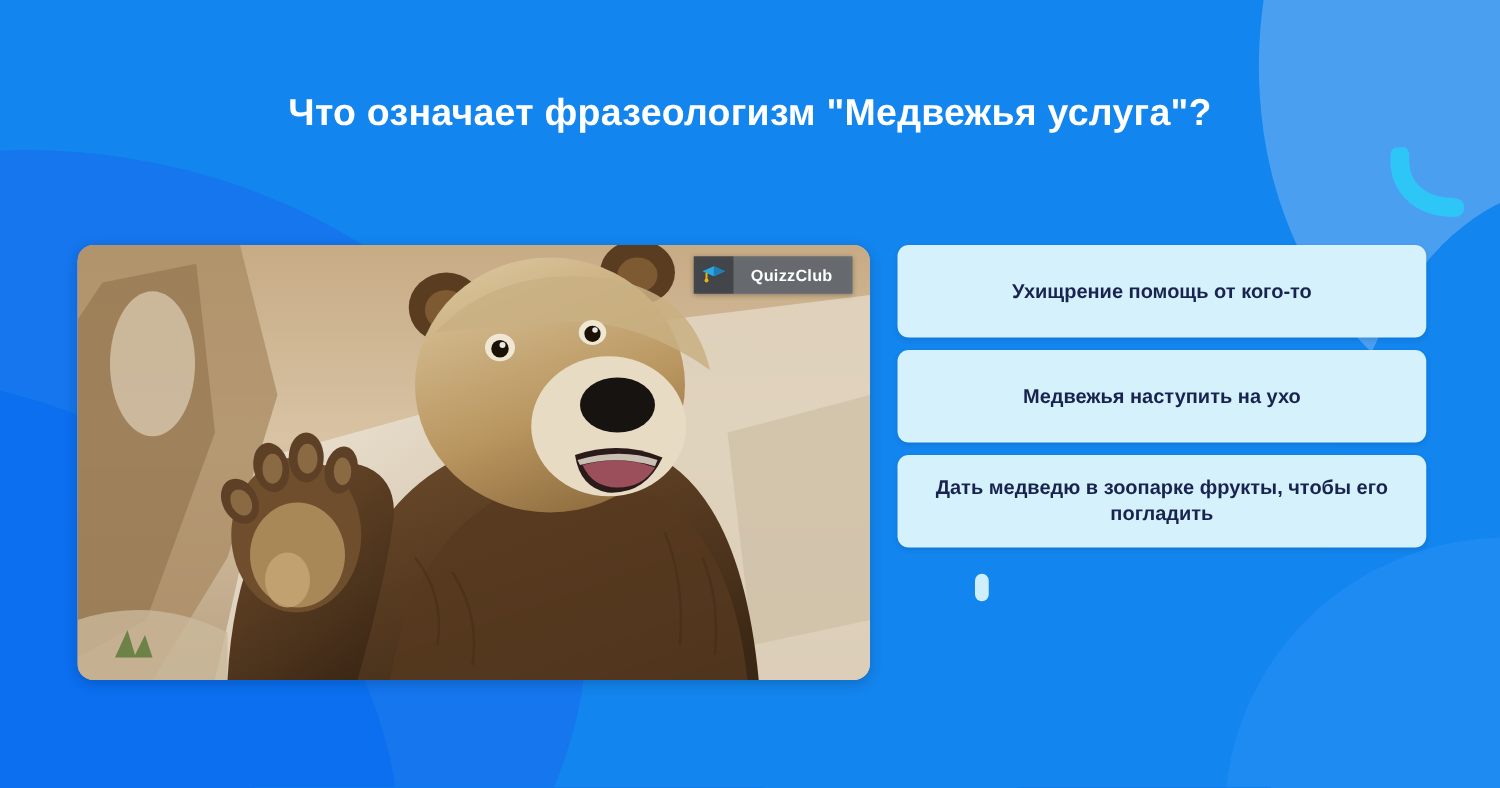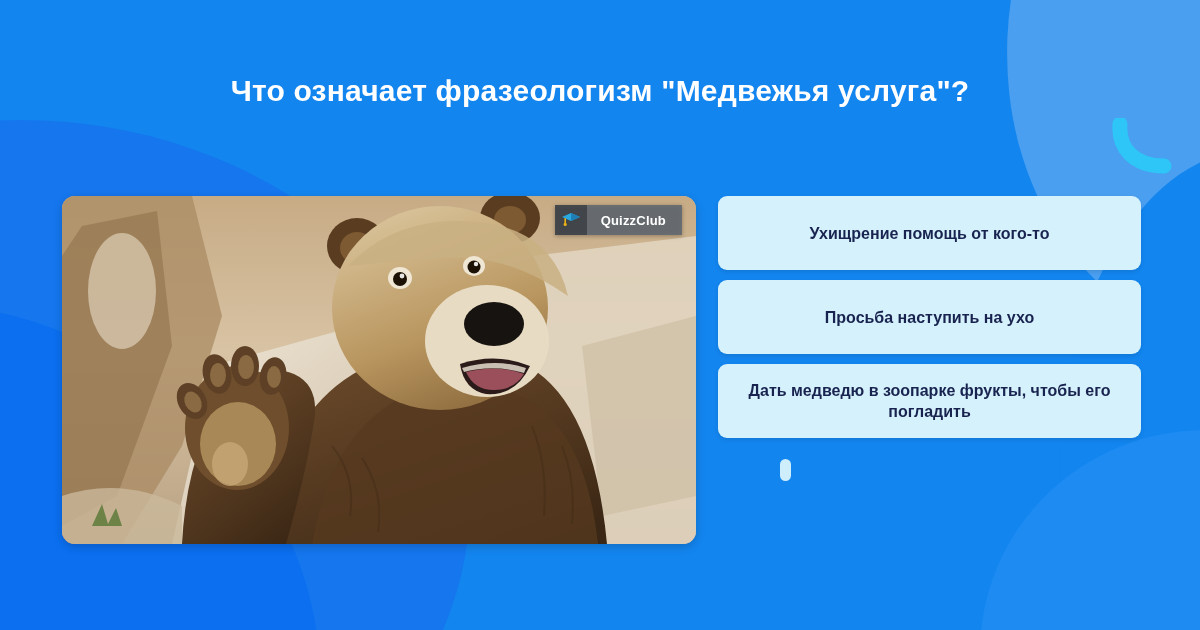--- a/index.html
+++ b/index.html
@@ -276,21 +276,21 @@
       </div>
       <div class="wm-label">QuizzClub</div>
     </div>
   </div>
 
   <div class="answers">
     <div class="answer h1">
       <span>Ухищрение помощь от кого-то</span>
     </div>
     <div class="answer h1">
-      <span>Просьба наступить на ухо</span>
+      <span>Медвежья наступить на ухо</span>
     </div>
     <div class="connector"></div>
     <div class="answer h1">
       <span>Дать медведю в зоопарке фрукты, чтобы его погладить</span>
     </div>
   </div>
 
 </div>
 
 </body></html>

